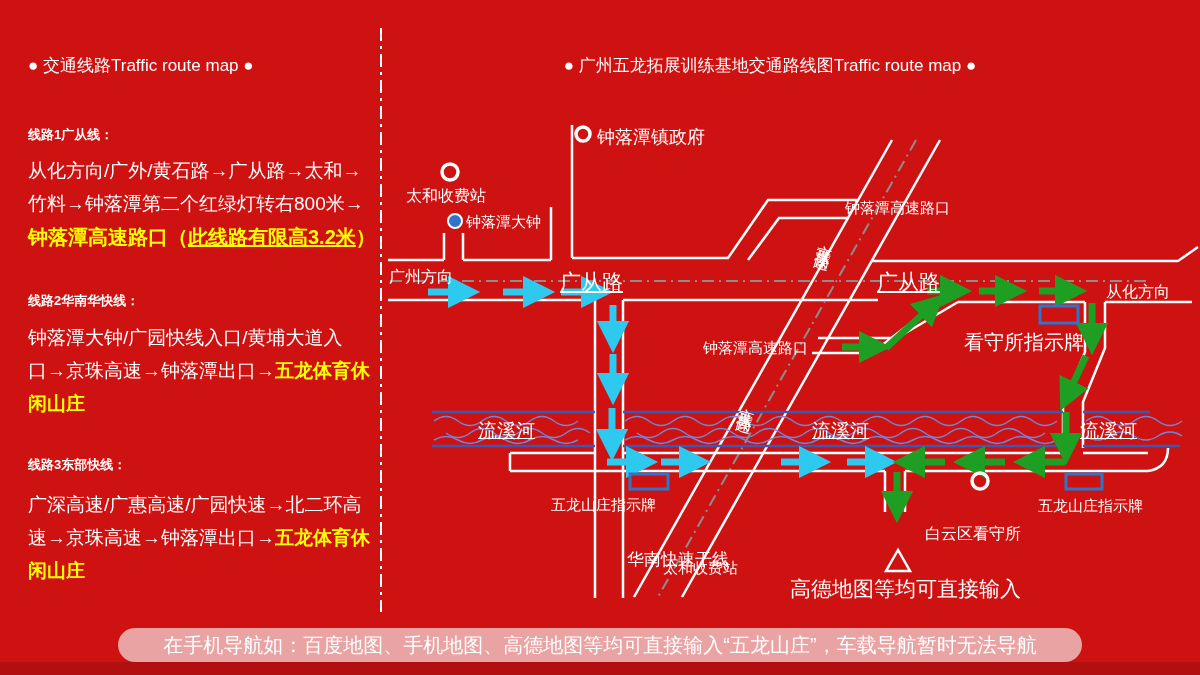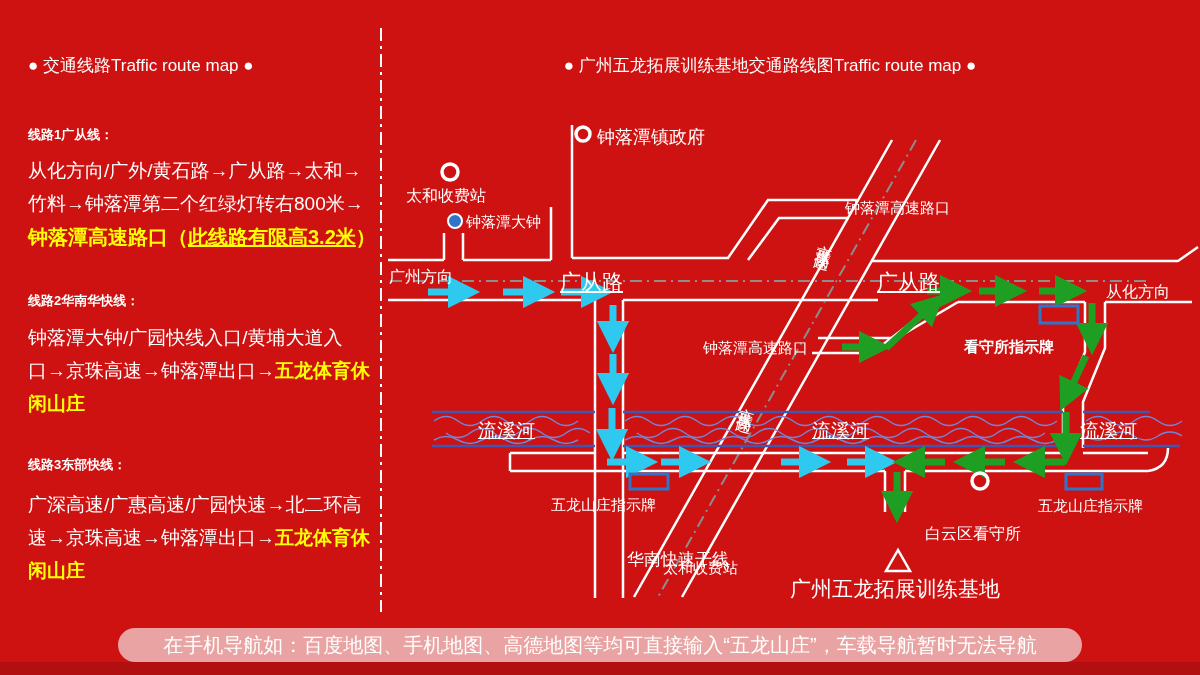--- a/index.html
+++ b/index.html
@@ -162,26 +162,26 @@
 <div class="abs map-label" style="left:597px;top:125px;font-size:18px;">钟落潭镇政府</div>
 <div class="abs map-label" style="left:406px;top:186px;font-size:16px;">太和收费站</div>
 <div class="abs map-label" style="left:466px;top:213px;font-size:15px;">钟落潭大钟</div>
 <div class="abs map-label" style="left:845px;top:199px;font-size:15px;">钟落潭高速路口</div>
 <div class="abs map-label" style="left:389px;top:267px;font-size:16px;">广州方向</div>
 <div class="abs map-label italic" style="left:560px;top:268px;font-size:21px;">广从路</div>
 <div class="abs map-label italic" style="left:877px;top:268px;font-size:21px;">广从路</div>
 <div class="abs map-label" style="left:1106px;top:282px;font-size:16px;">从化方向</div>
 <div class="abs map-label vtext" style="left:818px;top:233px;font-size:16px;">京珠高速</div>
 <div class="abs map-label" style="left:703px;top:339px;font-size:15px;">钟落潭高速路口</div>
-<div class="abs map-label" style="left:964px;top:338px;font-size:15px;font-weight:bold;">看守所指示牌</div>
+<div class="abs map-label" style="left:964px;top:329px;font-size:20px;">看守所指示牌</div>
 <div class="abs map-label italic" style="left:478px;top:418px;font-size:19px;">流溪河</div>
 <div class="abs map-label italic" style="left:812px;top:418px;font-size:19px;">流溪河</div>
 <div class="abs map-label italic" style="left:1080px;top:418px;font-size:19px;">流溪河</div>
 <div class="abs map-label vtext" style="left:740px;top:396px;font-size:16px;">京珠高速</div>
 <div class="abs map-label" style="left:551px;top:496px;font-size:15px;">五龙山庄指示牌</div>
 <div class="abs map-label" style="left:925px;top:524px;font-size:16px;">白云区看守所</div>
 <div class="abs map-label" style="left:1038px;top:497px;font-size:15px;">五龙山庄指示牌</div>
 <div class="abs map-label" style="left:663px;top:559px;font-size:15px;">太和收费站</div>
 <div class="abs map-label" style="left:627px;top:548px;font-size:17px;">华南快速干线</div>
-<div class="abs map-label" style="left:790px;top:575px;font-size:21px;">广州五龙拓展训练基地</div>
+<div class="abs map-label" style="left:790px;top:575px;font-size:21px;">高德地图等均可直接输入</div>
 
 <div class="abs banner">在手机导航如：百度地图、手机地图、高德地图等均可直接输入“五龙山庄”，车载导航暂时无法导航</div>
 <div class="abs strip"></div>
 
 </body></html>

